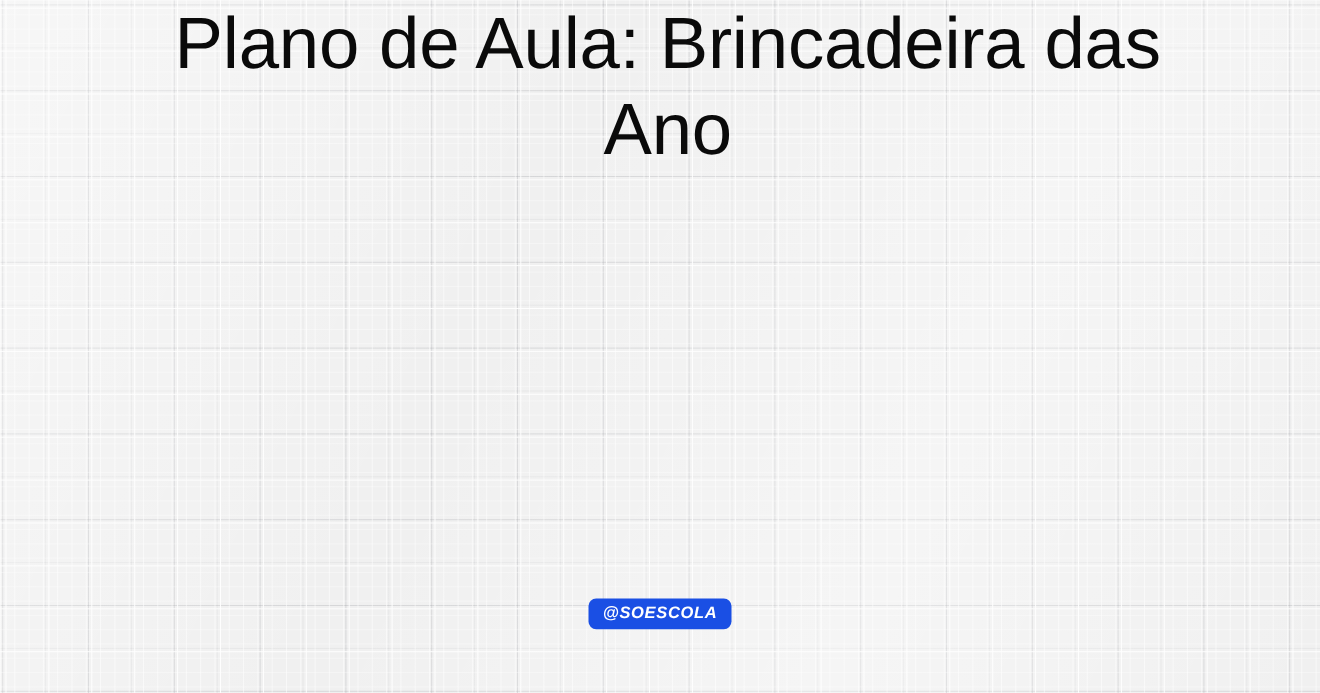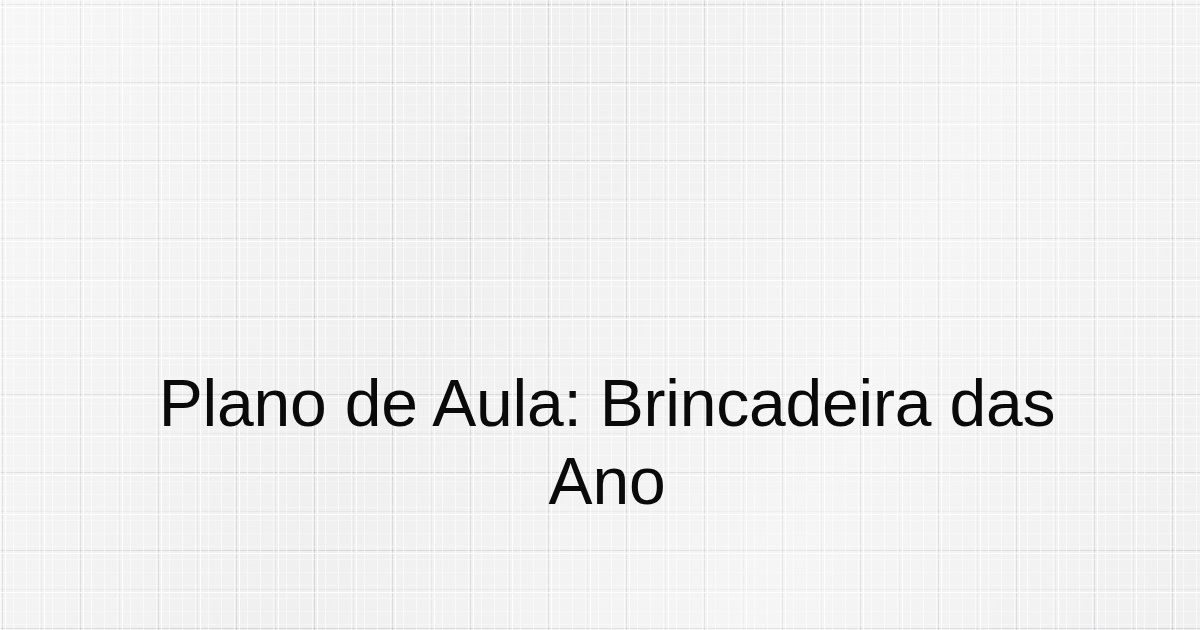--- a/index.html
+++ b/index.html
@@ -72,21 +72,21 @@
   }
 
   
   .title-wrap {
     position: absolute;
     left: 0;
     right: 0;
     top: 0;
     height: 520px;
     display: flex;
-    align-items: flex-end;
+    align-items: flex-start;
     justify-content: center;
     padding: 0 70px;
     box-sizing: border-box;
     margin-left: 14px;
   }
 
   .poster-title {
     margin: 0;
     width: 960px;
     text-align: center;
@@ -133,14 +133,17 @@
   <div class="grid-layer grid-minor"></div>
   <div class="grid-layer grid-highlight"></div>
   <div class="grid-layer grid-fine-v"></div>
   <div class="grid-layer grid-fine-h"></div>
   <div class="grid-layer grid-wash"></div>
 
   <div class="title-wrap">
     <h1 class="poster-title">Plano de Aula: Brincadeira das Ano</h1>
   </div>
 
+  <div class="badge-wrap">
+    <span class="brand-badge">@SOESCOLA</span>
+  </div>
 
 </div>
 
 </body></html>

